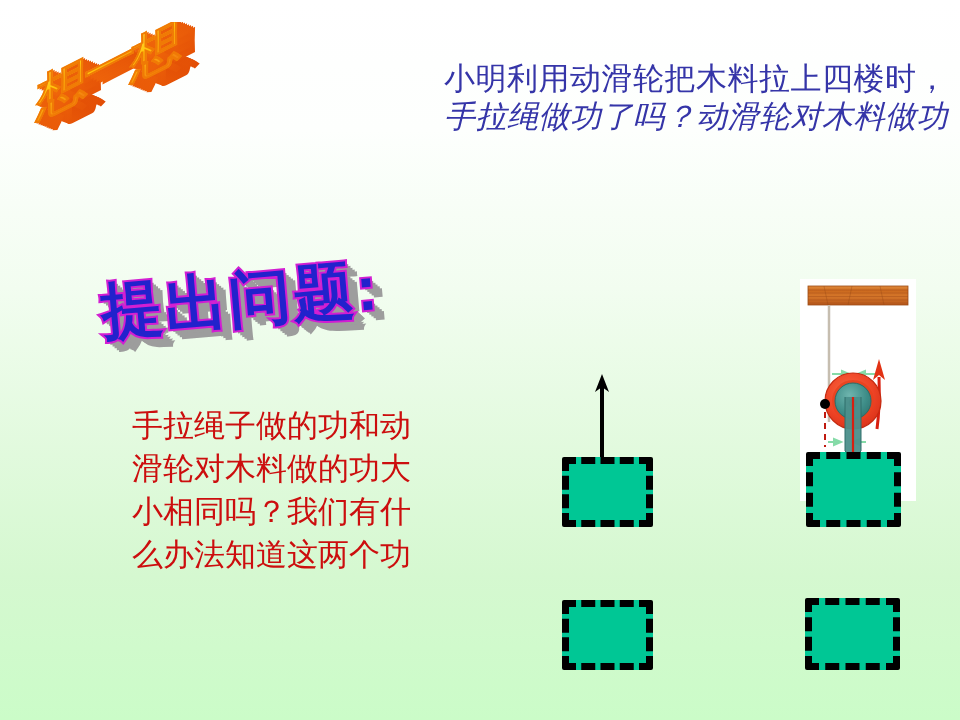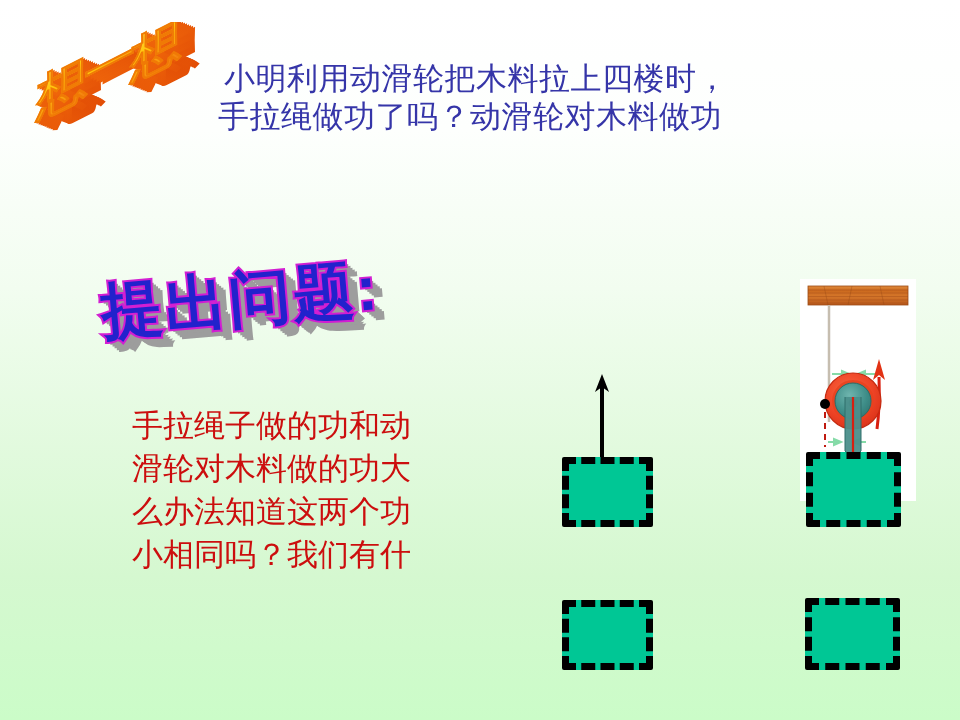--- a/index.html
+++ b/index.html
@@ -32,24 +32,25 @@
     position: absolute;
     left: 218px;
     top: 60px;
     width: 730px;
     color: #3535a8;
     font-size: 31px;
     line-height: 38px;
     letter-spacing: 0.5px;
     font-family: "Liberation Serif", "DejaVu Serif", serif;
     text-indent: 6px;
+    text-align: right;
   }
   #title-text .ln { display: block; white-space: nowrap; }
   #title-text .ln:nth-child(2),
-  #title-text .ln:nth-child(3) { text-indent: 0px; }
+  #title-text .ln:nth-child(3) { text-indent: 0px; font-style: italic; }
 
   
   #wordart-question {
     position: absolute;
     left: 95px;
     top: 245px;
     width: 330px;
     height: 120px;
   }
   #wordart-question svg { display: block; }
@@ -192,22 +193,22 @@
         <text x="0" y="0" fill="none" stroke="#d21fd2" stroke-width="4" font-family="'Liberation Sans','DejaVu Sans',sans-serif" font-size="62" font-weight="bold" letter-spacing="2">提出问题:</text>
 
         <text x="0" y="0" fill="#2222cc" font-family="'Liberation Sans','DejaVu Sans',sans-serif" font-size="62" font-weight="bold" letter-spacing="2">提出问题:</text>
       </g>
     </svg>
   </div>
 
   <div id="body-text">
     <span class="ln">手拉绳子做的功和动</span>
     <span class="ln">滑轮对木料做的功大</span>
+    <span class="ln">小相同吗？我们有什</span>
     <span class="ln">么办法知道这两个功</span>
-    <span class="ln">小相同吗？我们有什</span>
   </div>
 
   <div id="lift-arrow">
     <svg viewBox="0 0 24 90" width="24" height="90" xmlns="http://www.w3.org/2000/svg">
       <line x1="12" y1="90" x2="12" y2="12" stroke="#000000" stroke-width="4"></line>
       <polygon points="12,0 5,18 12,13 19,18" fill="#000000"></polygon>
     </svg>
   </div>
 
   <div class="green-box" id="box-top-left"></div>

